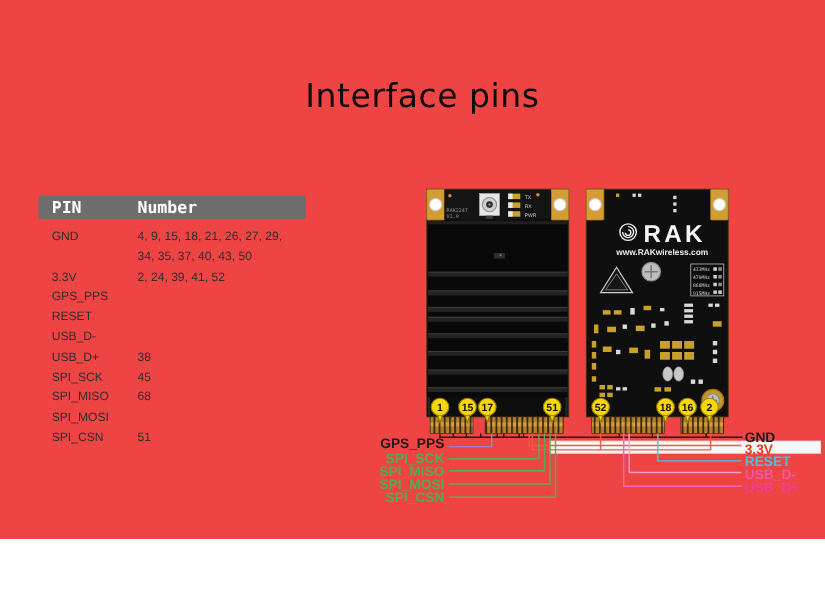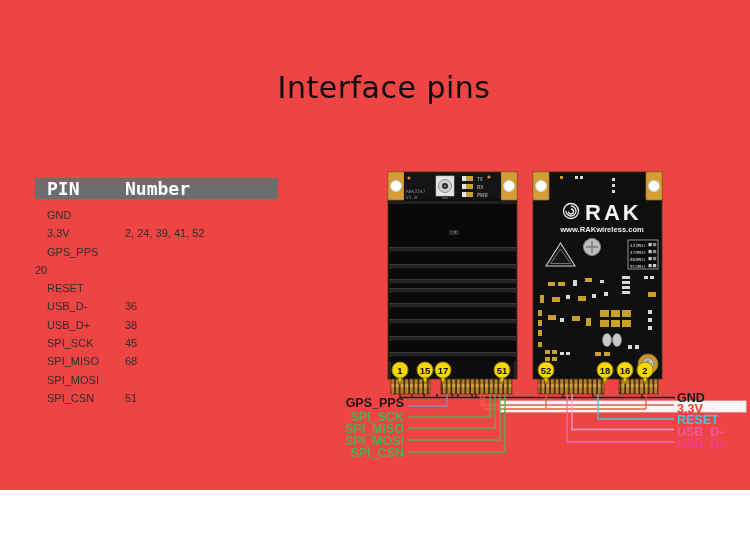--- a/index.html
+++ b/index.html
@@ -3,21 +3,21 @@
 <meta charset="utf-8">
 <style>
   html,body{margin:0;padding:0;background:#fff;}
   .page{position:relative;width:750px;height:490px;background:#ef4444;overflow:hidden;
         font-family:"Liberation Sans",sans-serif;}
   .title{position:absolute;left:0;top:70px;width:750px;text-align:center;
          font-family:"DejaVu Sans",sans-serif;font-size:30px;color:#0c0c0c;
          transform:translateX(9px);letter-spacing:.5px;}
   .pintable{position:absolute;left:35px;top:178px;width:243px;}
   .pintable .hdr{display:flex;align-items:center;height:21px;background:#6d6d6d;color:#ffffff;
-        font-family:"DejaVu Sans Mono",monospace;font-size:18px;font-weight:bold;}
+        font-family:"DejaVu Sans Mono",monospace;font-size:15px;font-weight:bold;}
   .hdr .c1{width:78px;padding-left:12px;flex:none;}
   .rows{padding-top:7px;}
   .prow{display:flex;font-size:11px;line-height:18.3px;color:#2e2e2e;}
   .prow .c1{width:78px;padding-left:12px;flex:none;}
   .prow .c2{width:146px;flex:none;}
   svg{position:absolute;left:0;top:0;}
   svg text{font-family:"Liberation Sans",sans-serif;}
   .wlabel{font-weight:bold;font-size:12.5px;}
   .tinymono{font-family:"DejaVu Sans Mono",monospace;}
 </style>
@@ -29,37 +29,36 @@
   <div class="title">Interface pins</div>
 
   <div class="pintable">
     <div class="hdr">
       <div class="c1">PIN</div>
       <div class="c2">Number</div>
     </div>
     <div class="rows">
       <div class="prow">
           <div class="c1">GND</div>
+          <div class="c2">4, 9, 15, 18, 21, 26, 27, 29, 34, 35, 37, 40, 43, 50</div>
         </div>
       <div class="prow">
           <div class="c1">3.3V</div>
           <div class="c2">2, 24, 39, 41, 52</div>
         </div>
       <div class="prow">
           <div class="c1">GPS_PPS</div>
         </div>
       <div class="prow">
-          <div class="c2">20</div>
         </div>
       <div class="prow">
           <div class="c1">RESET</div>
         </div>
       <div class="prow">
           <div class="c1">USB_D-</div>
-          <div class="c2">36</div>
         </div>
       <div class="prow">
           <div class="c1">USB_D+</div>
           <div class="c2">38</div>
         </div>
       <div class="prow">
           <div class="c1">SPI_SCK</div>
           <div class="c2">45</div>
         </div>
       <div class="prow">

